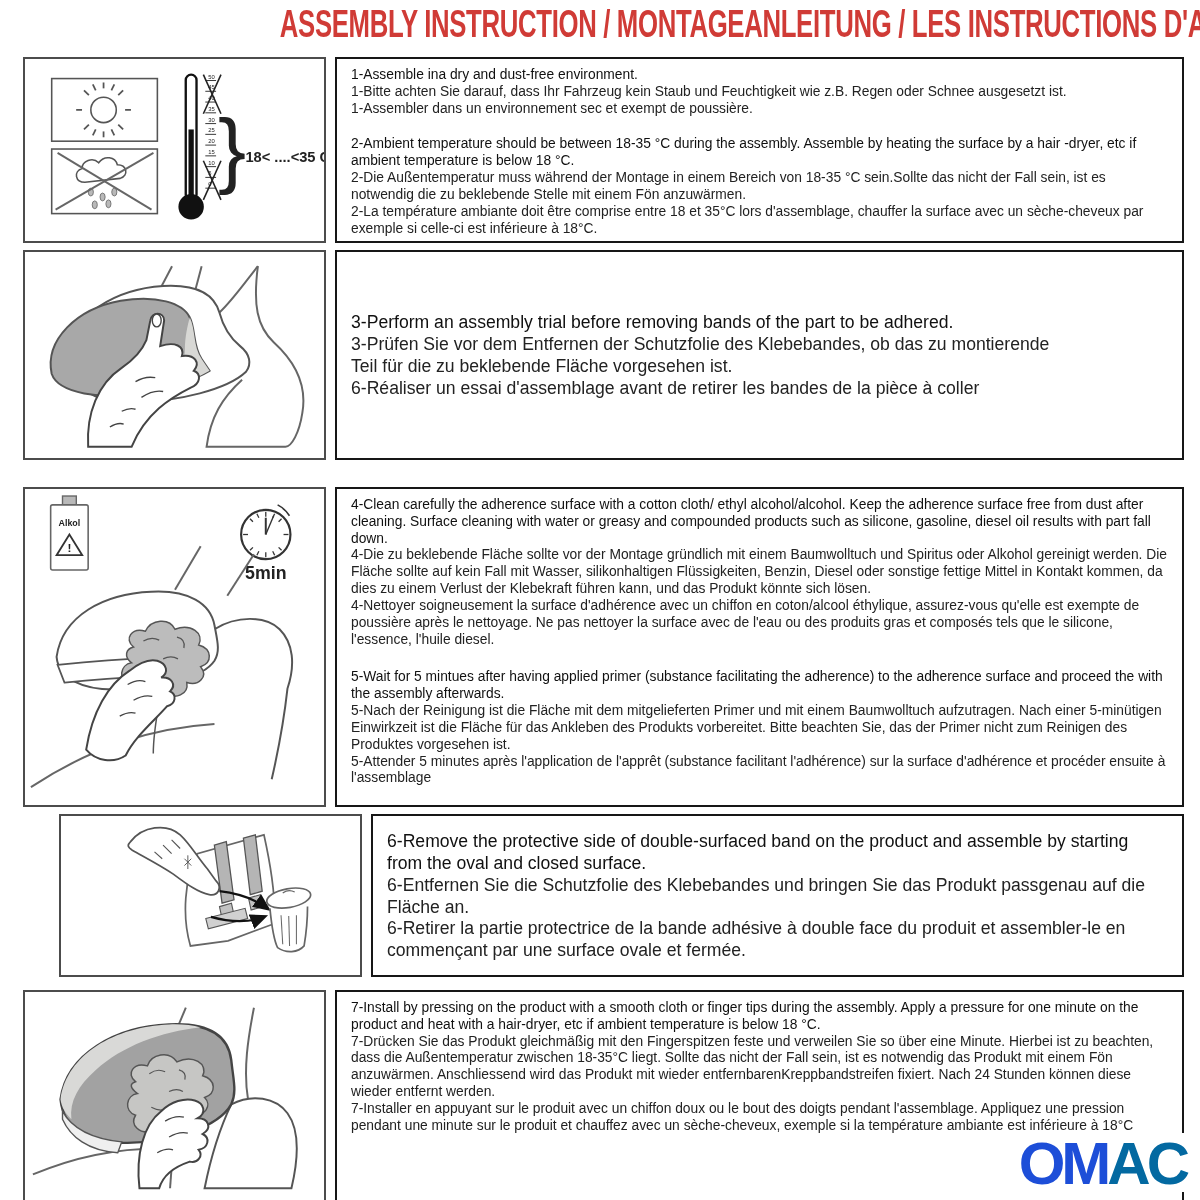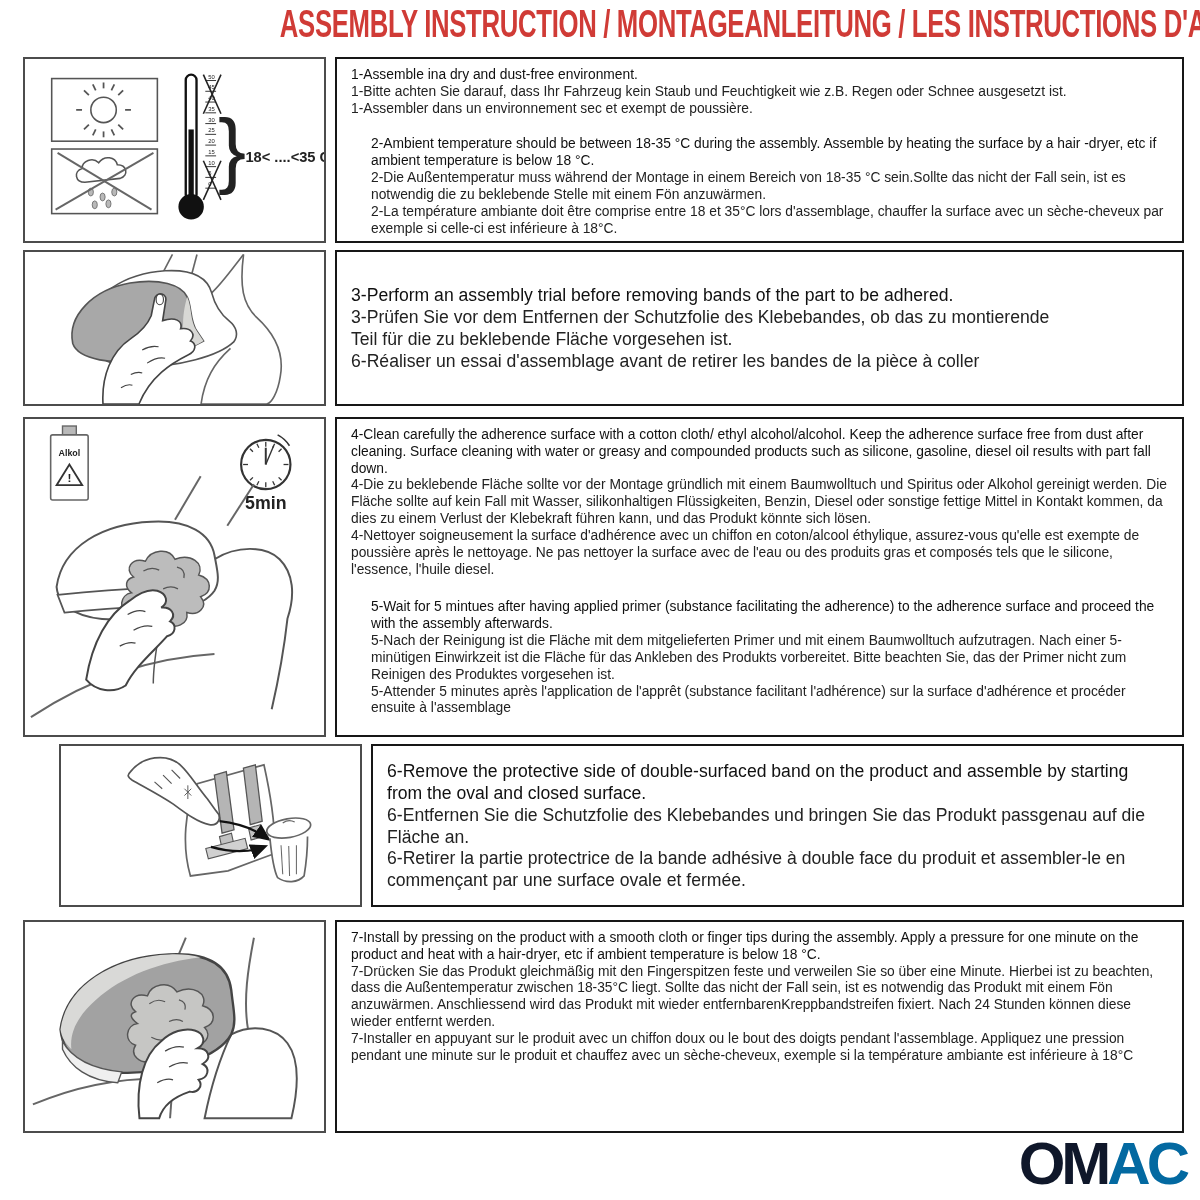--- a/index.html
+++ b/index.html
@@ -6,42 +6,42 @@
   .page{position:relative;width:1200px;height:1200px;background:#fff;overflow:hidden;
         font-family:"Liberation Sans",sans-serif;color:#222;}
   
   .title-wrap{position:absolute;top:2px;left:0;width:1200px;text-align:center;white-space:nowrap;}
   .title{display:inline-block;font-size:39px;font-weight:800;letter-spacing:-.5px;
          color:#d03b36;transform:scaleX(.66);transform-origin:center;}
   
   .rows{position:absolute;top:57px;left:23px;width:1161px;}
   .row{display:flex;gap:9px;}
   .r1{height:186px;margin-bottom:7px;}
-  .r2{height:156px;margin-bottom:11px;}
+  .r2{height:210px;margin-bottom:27px;}
   .r3{height:320px;margin-bottom:7px;}
   .r4{height:163px;margin-bottom:13px;padding-left:36px;}
   .r5{height:213px;}
   .illus{width:303px;flex:none;border:2px solid #4c4c4c;background:#fff;box-sizing:border-box;
          display:flex;align-items:stretch;justify-content:center;overflow:hidden;}
   .illus svg{width:100%;height:100%;}
   .textbox{flex:1;border:2px solid #161616;background:#fff;box-sizing:border-box;
            padding:8px 14px 6px;overflow:hidden;}
   .textbox p{margin:0;}
   .small{font-size:13.8px;line-height:1.22;}
   .large{font-size:17.6px;line-height:1.24;display:flex;flex-direction:column;justify-content:center;}
   .hd{font-weight:normal;color:#101010;}
-  .step + .step{margin-top:19px;margin-left:20px;}
+  .step + .step{margin-top:19px;}
   .r3 .step + .step{margin-top:21px;}
   .w720{max-width:724px;}
   .w800{max-width:802px;}
   
   .logo{position:absolute;right:12px;bottom:8px;background:#fff;padding:2px 2px 0 12px;
         font-weight:900;font-size:60px;letter-spacing:-4px;line-height:.95;z-index:3;
         font-family:"Liberation Sans",sans-serif;}
-  .logo .blk{color:#0f172a;}
+  .logo .blk{color:#1d4ed8;}
   .logo .red{color:#0369a1;}
   
   text{font-family:"Liberation Sans",sans-serif;fill:#222;}
 </style>
 </head>
 <body>
 
 <div class="page">
 
   <div class="title-wrap">

